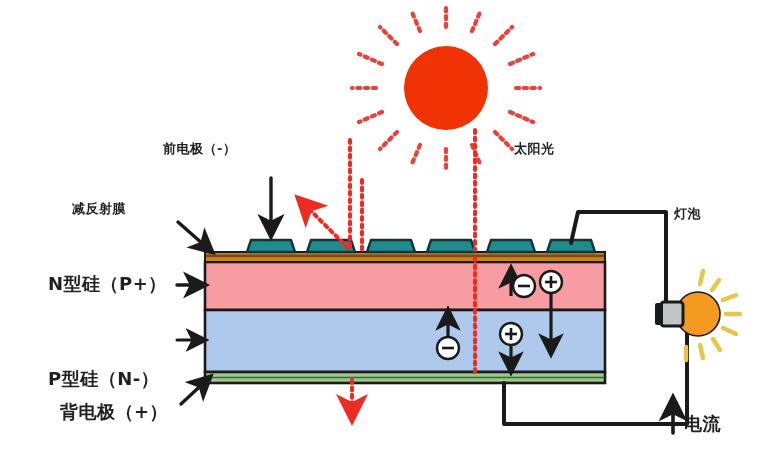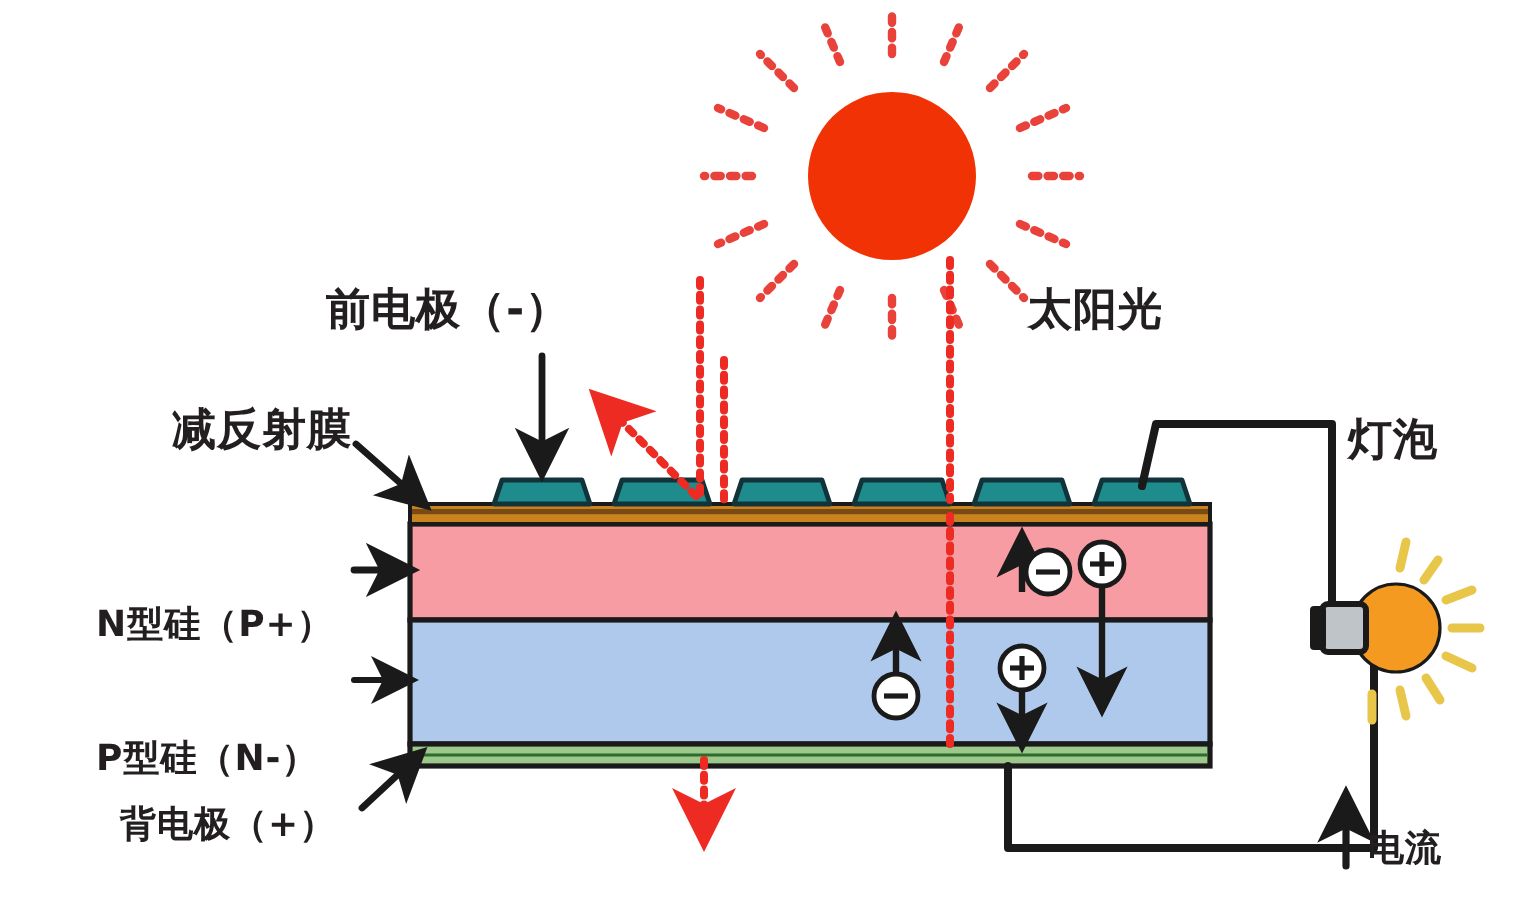--- a/index.html
+++ b/index.html
@@ -13,21 +13,21 @@
   #stage{position:absolute;left:0;top:0;width:761px;height:451px;}
   svg#diagram{position:absolute;left:0;top:0;width:761px;height:451px;}
   .lbl{
     position:absolute;
     font-family:"DejaVu Sans","Liberation Sans",sans-serif;
     font-weight:bold;
     color:#231f20;
     white-space:nowrap;
     letter-spacing:0.5px;
   }
-  .lbl-lg{font-size:22px;}
+  .lbl-lg{font-size:13px;}
   .lbl-md{font-size:18px;}
 </style>
 </head>
 <body>
 
 <div id="stage">
 
   <svg id="diagram" viewBox="0 0 761 451">
     <defs>
       <marker id="mk-black" markerWidth="9" markerHeight="9" refX="6.5" refY="4" orient="auto">
@@ -146,23 +146,23 @@
       <line x1="178" y1="222" x2="212" y2="252" stroke-width="3.4" marker-end="url(#mk-black)"></line>
       <line x1="177" y1="285" x2="205" y2="285" stroke-width="3.4" marker-end="url(#mk-black)"></line>
       <line x1="177" y1="340" x2="205" y2="340" stroke-width="3" marker-end="url(#mk-black)"></line>
       <line x1="181" y1="404" x2="210" y2="377" stroke-width="3.4" marker-end="url(#mk-black)"></line>
       <line x1="673" y1="433" x2="673" y2="398" stroke-width="3.6" marker-end="url(#mk-black)"></line>
     </g>
   </svg>
 
   <div class="lbl lbl-lg" style="left:163px;top:140px;">前电极（-）</div>
 
-  <div class="lbl lbl-lg" style="left:86px;top:200px;">减反射膜</div>
+  <div class="lbl lbl-lg" style="left:72px;top:200px;">减反射膜</div>
 
-  <div class="lbl lbl-md" style="left:48px;top:272px;margin-top:28px;">N型硅（P+）</div>
+  <div class="lbl lbl-md" style="left:48px;top:272px;">N型硅（P+）</div>
 
   <div class="lbl lbl-md" style="left:48px;top:327px;margin-top:40px;">P型硅（N-）</div>
 
   <div class="lbl lbl-md" style="left:60px;top:400px;">背电极（+）</div>
 
   <div class="lbl lbl-lg" style="left:514px;top:140px;">太阳光</div>
 
   <div class="lbl lbl-lg" style="left:674px;top:205px;">灯泡</div>
 
   <div class="lbl lbl-md" style="left:684px;top:412px;font-family:Liberation Mono, monospace;">电流</div>

